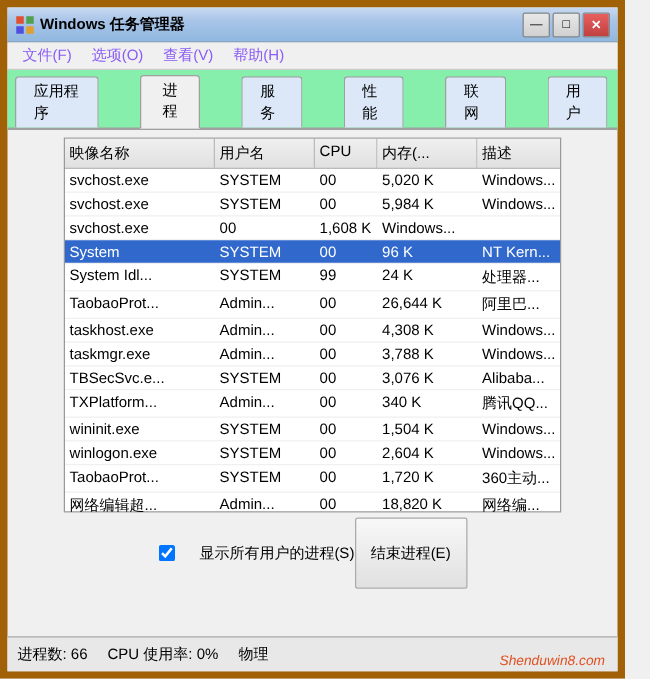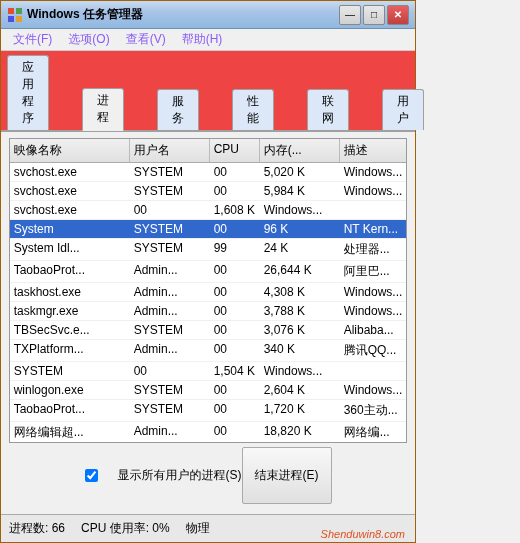--- a/index.html
+++ b/index.html
@@ -5,24 +5,24 @@
     * { box-sizing: border-box; margin: 0; padding: 0; }
     body {
       font-family: "SimSun", "宋体", sans-serif;
       font-size: 12px;
       background: #f0f0f0;
       width: 520px;
       height: 543px;
       overflow: hidden;
     }
     .window {
-      width: 416px;
+      width: 500px;
       height: 543px;
       background: #f0f0f0;
-      border: 1px solid #a16207;
+      border: 6px solid #a16207;
       display: flex;
       flex-direction: column;
     }
     .title-bar {
       background: linear-gradient(to bottom, #c8daf0 0%, #a8c4e8 40%, #90b8e0 100%);
       height: 28px;
       display: flex;
       align-items: center;
       padding: 0 6px;
       border-bottom: 1px solid #7090b0;
@@ -70,21 +70,21 @@
       padding: 0 4px;
       border-bottom: 1px solid #ccc;
     }
     .menu-item {
       padding: 2px 8px;
       cursor: pointer;
       font-size: 12px;
       color: #8b5cf6;
     }
     .tabs-bar {
-      background: #ef4444;
+      background: #86efac;
       display: flex;
       align-items: flex-end;
       padding: 4px 6px 0 6px;
       border-bottom: 2px solid #a0a0a0;
       gap: 31px;
     }
     .tab {
       padding: 3px 14px;
       border: 1px solid #a0a0a0;
       border-bottom: none;
@@ -186,20 +186,21 @@
     .status-bar {
       height: 28px;
       background: #e8e8e8;
       border-top: 1px solid #aaa;
       display: flex;
       align-items: center;
       padding: 0 8px;
       font-size: 12px;
       gap: 16px;
       position: relative;
+      margin-top: 28px;
     }
     .status-item {
       font-size: 12px;
       color: #000;
     }
     .watermark {
       position: absolute;
       right: 10px;
       bottom: 2px;
       font-size: 11px;
@@ -318,20 +319,21 @@
             <div class="td">Alibaba...</div>
           </div>
           <div class="tr">
             <div class="td">TXPlatform...</div>
             <div class="td">Admin...</div>
             <div class="td">00</div>
             <div class="td">340 K</div>
             <div class="td">腾讯QQ...</div>
           </div>
           <div class="tr">
+            <div class="td">wininit.exe</div>
             <div class="td">SYSTEM</div>
             <div class="td">00</div>
             <div class="td">1,504 K</div>
             <div class="td">Windows...</div>
           </div>
           <div class="tr">
             <div class="td">winlogon.exe</div>
             <div class="td">SYSTEM</div>
             <div class="td">00</div>
             <div class="td">2,604 K</div>

